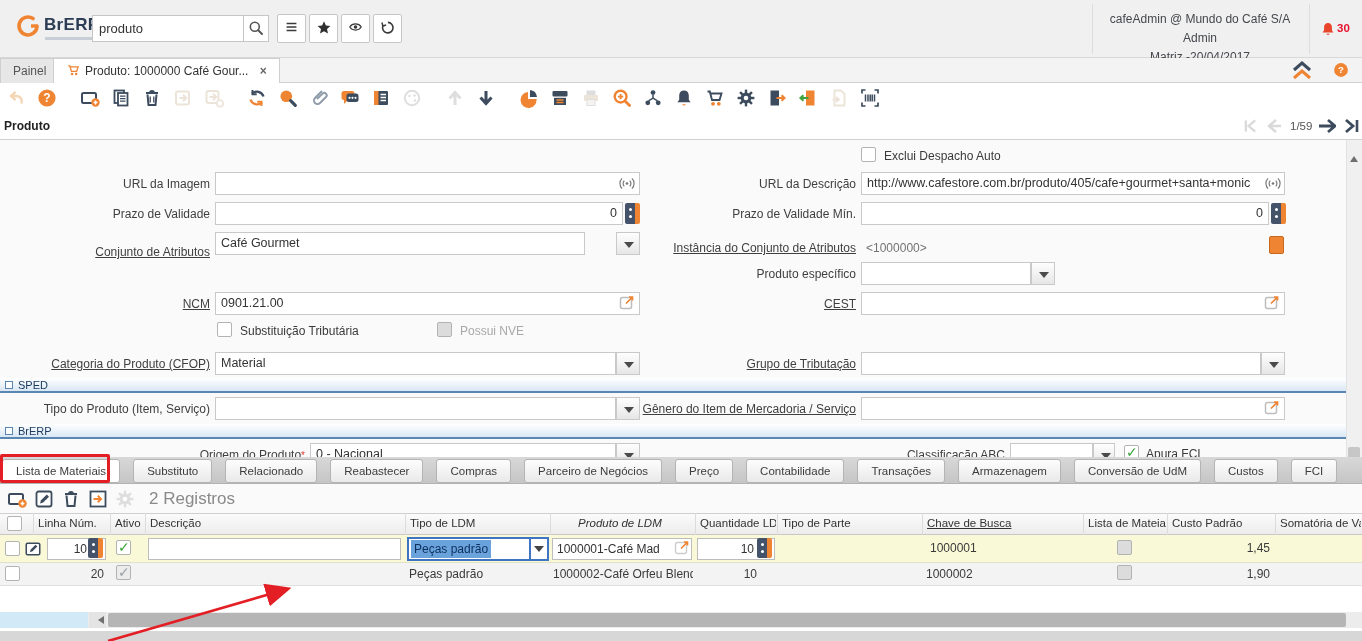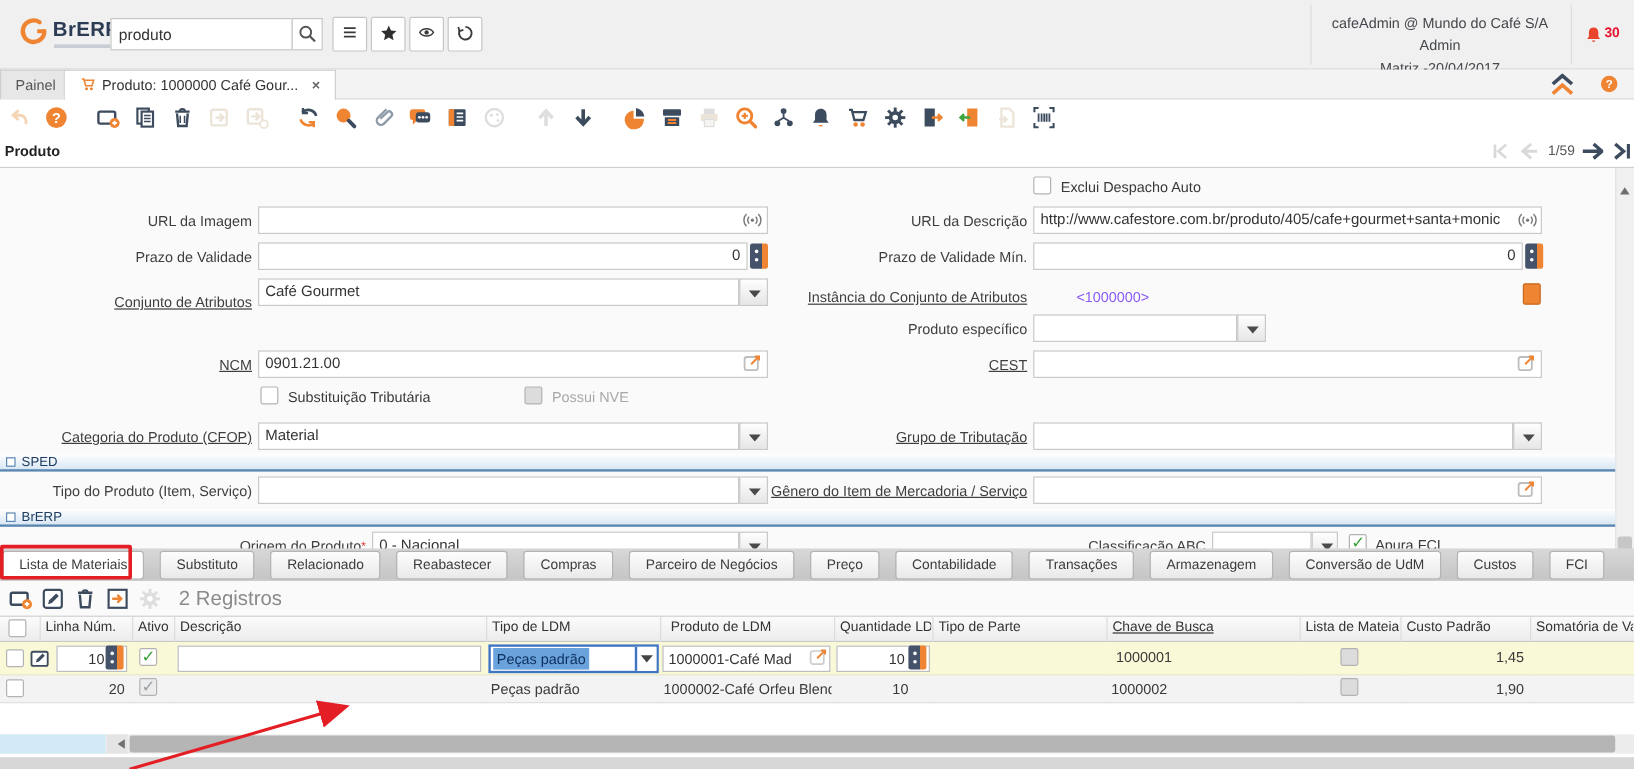--- a/index.html
+++ b/index.html
@@ -390,24 +390,24 @@
     </svg>
 
   <div class="lbl" style="left:0;top:207px;width:210px">Prazo de Validade</div>
   <div class="fld rtl" style="left:215px;top:202px;width:408px">0</div>
   <span class="spin" style="left:625px;top:203px"></span>
   <div class="lbl" style="left:520px;top:207px;width:336px">Prazo de Validade Mín.</div>
   <div class="fld rtl" style="left:861px;top:202px;width:408px">0</div>
   <span class="spin" style="left:1271px;top:203px"></span>
 
   <div class="lbl" style="left:0;top:245px;width:210px"><span class="zl">Conjunto de Atributos</span></div>
-  <div class="fld" style="left:215px;top:232px;width:401px">Café Gourmet</div>
+  <div class="fld" style="left:215px;top:232px;width:370px">Café Gourmet</div>
   <div class="ddbtn" style="left:616px;top:232px"></div>
   <div class="lbl" style="left:520px;top:241px;width:336px"><span class="zl">Instância do Conjunto de Atributos</span></div>
-  <div class="abs" style="left:897px;top:241px;color:#8b5cf6">&lt;1000000&gt;</div>
+  <div class="abs" style="left:866px;top:241px;color:#737373">&lt;1000000&gt;</div>
   <div class="abs" style="left:1269px;top:236px;width:15px;height:18px;background:#ef8432;border:1px solid #c9671d;border-radius:2px"></div>
 
   <div class="lbl" style="left:520px;top:267px;width:336px">Produto específico</div>
   <div class="fld" style="left:861px;top:262px;width:170px"></div>
   <div class="ddbtn" style="left:1031px;top:262px"></div>
 
   <div class="lbl" style="left:0;top:297px;width:210px"><span class="zl">NCM</span></div>
   <div class="fld" style="left:215px;top:292px;width:425px;padding-right:22px">0901.21.00</div>
   <svg class="extbtn" style="left:619px;top:295px" viewBox="0 0 17 17">
       <rect x="1.5" y="2.5" width="11" height="11" rx="2" fill="#fff" stroke="#bdbdbd" stroke-width="1.5"></rect>
@@ -522,21 +522,21 @@
   <div id="table-heads">
       <div class="colsep" style="left: 33px;"></div>
       <div class="th" style="left: 38px; width: 71px;">Linha Núm.</div>
       <div class="colsep" style="left: 110px;"></div>
       <div class="th" style="left: 115px; width: 29px;">Ativo</div>
       <div class="colsep" style="left: 145px;"></div>
       <div class="th" style="left: 150px; width: 254px;">Descrição</div>
       <div class="colsep" style="left: 405px;"></div>
       <div class="th" style="left: 410px; width: 139px;">Tipo de LDM</div>
       <div class="colsep" style="left: 550px;"></div>
-      <div class="th" style="left: 559px; width: 139px;">Produto de LDM</div>
+      <div class="th" style="left: 578px; width: 139px; font-style: italic;">Produto de LDM</div>
       <div class="colsep" style="left: 695px;"></div>
       <div class="th" style="left: 700px; width: 76px;">Quantidade LDM</div>
       <div class="colsep" style="left: 777px;"></div>
       <div class="th" style="left: 782px; width: 139px;">Tipo de Parte</div>
       <div class="colsep" style="left: 922px;"></div>
       <div class="th" style="left: 927px; width: 155px; text-decoration: underline;">Chave de Busca</div>
       <div class="colsep" style="left: 1083px;"></div>
       <div class="th" style="left: 1088px; width: 78px;">Lista de Mateiais</div>
       <div class="colsep" style="left: 1167px;"></div>
       <div class="th" style="left: 1172px; width: 102px;">Custo Padrão</div>

